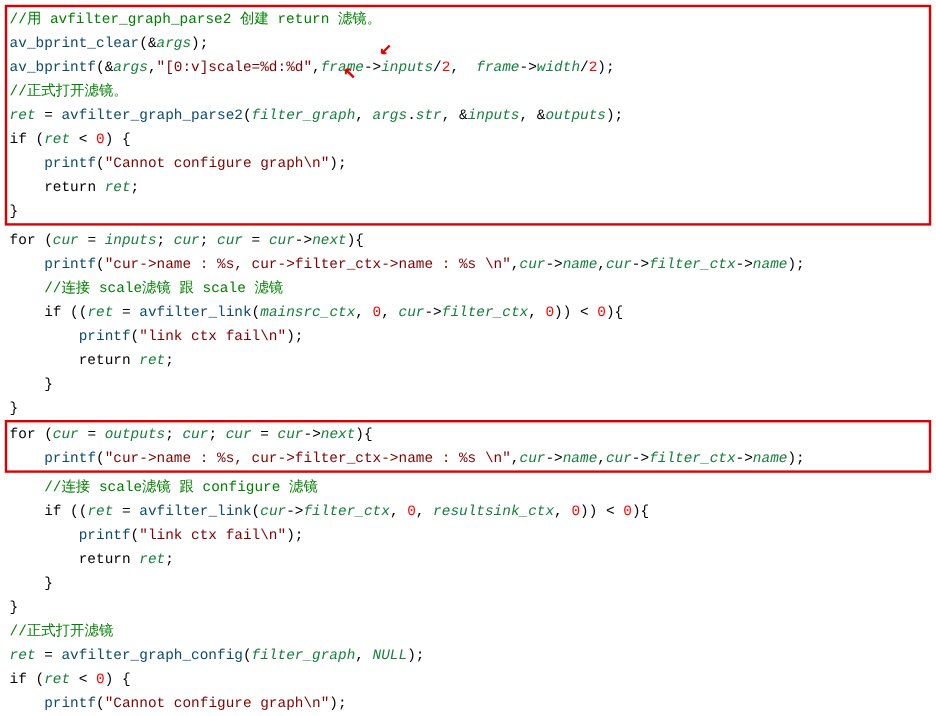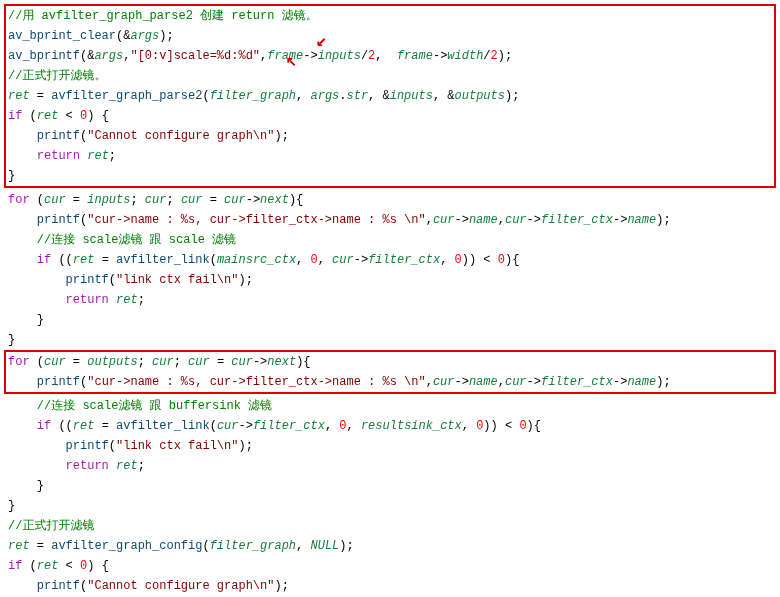--- a/index.html
+++ b/index.html
@@ -24,21 +24,21 @@
     padding: 0 2px;
     position: relative;
   }
   .codeblock {
     padding: 0 4px;
     font-family: Liberation Mono, monospace;
   }
   .c-comment { color: #008000; }
   .c-func    { color: #0c4a6e; }  
   .c-str     { color: #800000; }  
-  .c-kw      { color: #a21caf; }  
+  .c-kw      { color: #000000; }  
   .c-var     { color: #15803d; font-style: italic; }
   .c-num     { color: #ff0000; }
   .arrow {
     position: absolute;
     color: #d00;
     font-size: 18px;
     font-weight: bold;
     line-height: 10px;
   }
 </style>
@@ -70,21 +70,21 @@
 }
 </pre>
 </div>
 
 <div class="box">
 <pre><span class="c-kw">for</span> (<span class="c-var">cur</span> = <span class="c-var">outputs</span>; <span class="c-var">cur</span>; <span class="c-var">cur</span> = <span class="c-var">cur</span>-&gt;<span class="c-var">next</span>){
     <span class="c-func">printf</span>(<span class="c-str">"cur-&gt;name : %s, cur-&gt;filter_ctx-&gt;name : %s \n"</span>,<span class="c-var">cur</span>-&gt;<span class="c-var">name</span>,<span class="c-var">cur</span>-&gt;<span class="c-var">filter_ctx</span>-&gt;<span class="c-var">name</span>);</pre>
 </div>
 
 <div class="codeblock">
-<pre>    <span class="c-comment">//连接 scale滤镜 跟 buffersink 滤镜</span>
+<pre>    <span class="c-comment">//连接 scale滤镜 跟 configure 滤镜</span>
     <span class="c-kw">if</span> ((<span class="c-var">ret</span> = <span class="c-func">avfilter_link</span>(<span class="c-var">cur</span>-&gt;<span class="c-var">filter_ctx</span>, <span class="c-num">0</span>, <span class="c-var">resultsink_ctx</span>, <span class="c-num">0</span>)) &lt; <span class="c-num">0</span>){
         <span class="c-func">printf</span>(<span class="c-str">"link ctx fail\n"</span>);
         <span class="c-kw">return</span> <span class="c-var">ret</span>;
     }
 }
 </pre>
 </div>
 
 <div class="codeblock">
 <pre><span class="c-comment">//正式打开滤镜</span>

